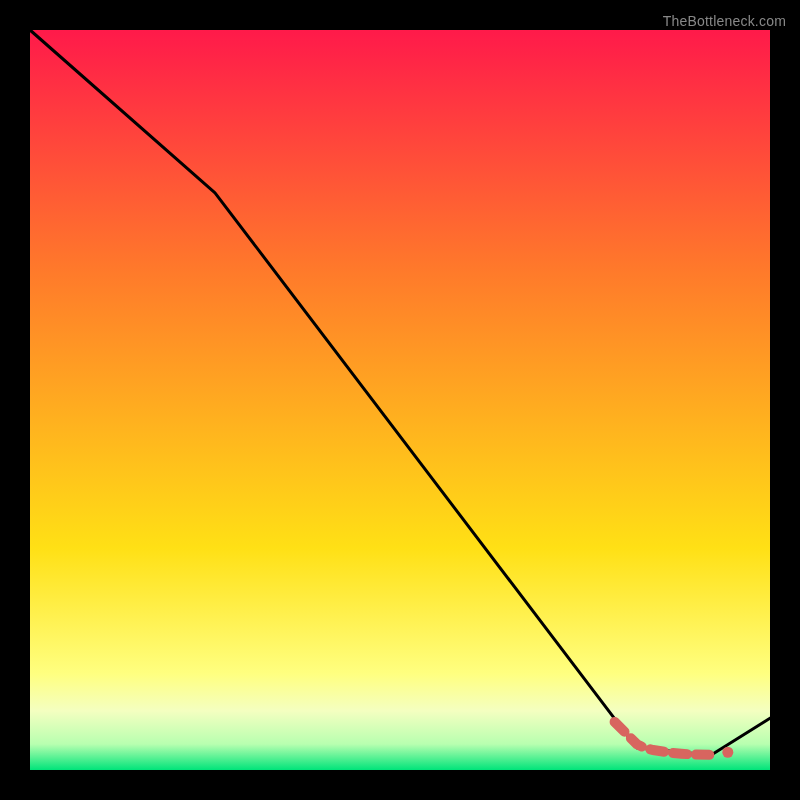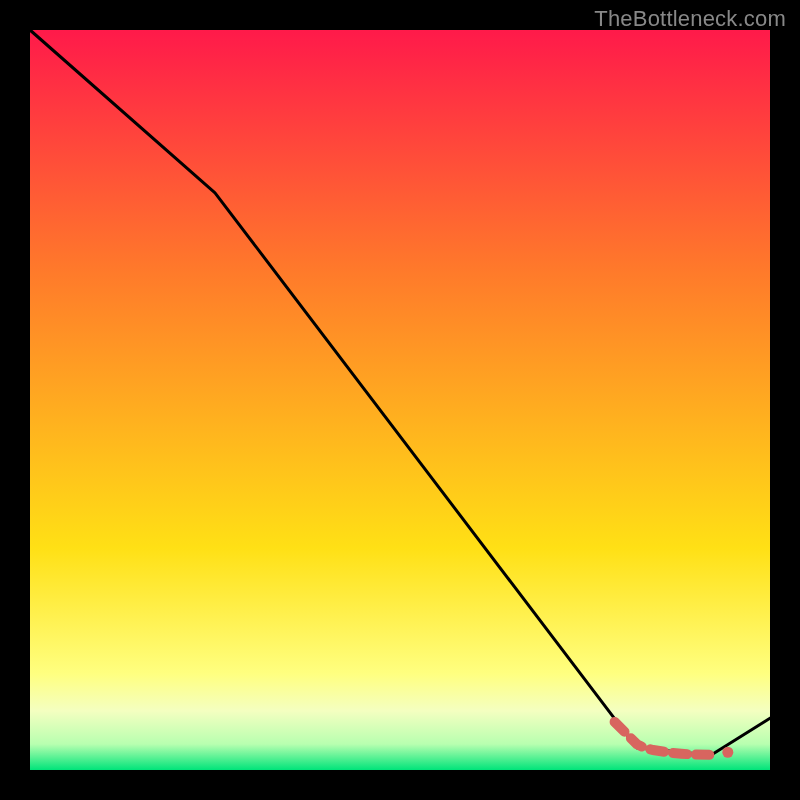--- a/index.html
+++ b/index.html
@@ -12,24 +12,24 @@
     font-family: Arial, Helvetica, sans-serif;
   }
   .frame {
     position: relative;
     width: 800px;
     height: 800px;
     background: #000000;
   }
   .watermark {
     position: absolute;
-    top: 6px;
+    top: 13px;
     right: 14px;
     color: #888888;
-    font-size: 22px;
+    font-size: 14px;
     font-weight: 500;
     font-family: Arial, Helvetica, sans-serif;
     letter-spacing: 0.2px;
     text-align: center;
   }
   svg {
     display: block;
   }
 </style>
 </head>

